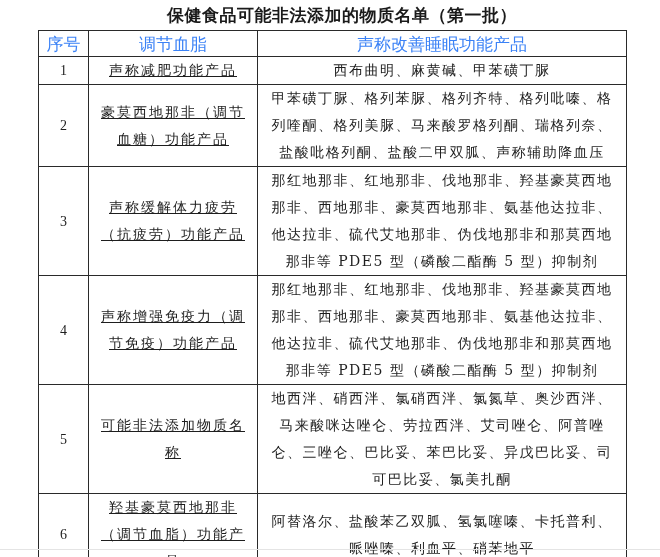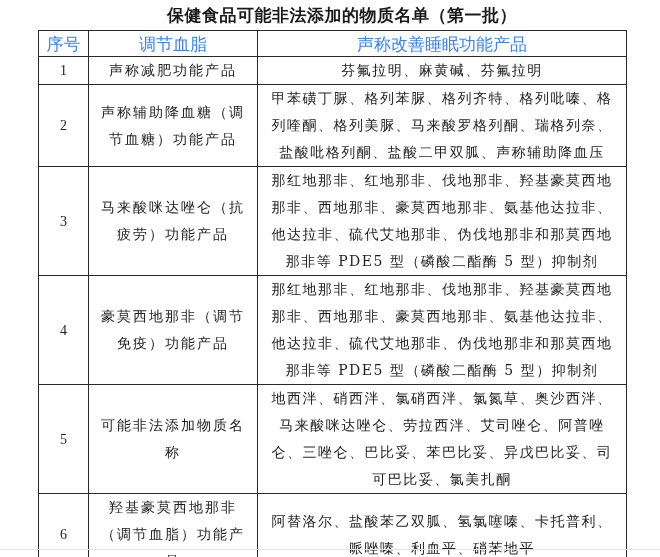--- a/index.html
+++ b/index.html
@@ -59,20 +59,21 @@
     col.c-no { width: 50px; }
     col.c-func { width: 169px; }
     col.c-sub { width: 369px; }
     td.cell-no {
       font-family: "Liberation Serif", "DejaVu Serif", serif;
       font-size: 16px;
     }
     td.cell-func {
       padding: 0 4px;
       letter-spacing: 2px;
+      text-decoration: underline;
     }
     td.cell-sub {
       letter-spacing: 1.5px;
       padding: 0 5px;
     }
     tr.r1 td { height: 26px; }
     tr.r2 td { height: 80px; }
     tr.r3 td { height: 106px; }
     tr.r4 td { height: 106px; }
     tr.r5 td { height: 107px; }
@@ -101,35 +102,35 @@
     <tr>
       <th>序号</th>
       <th>调节血脂</th>
       <th>声称改善睡眠功能产品</th>
     </tr>
   </thead>
   <tbody>
     <tr class="r1">
       <td class="cell-no">1</td>
       <td class="cell-func">声称减肥功能产品</td>
-      <td class="cell-sub">芬氟拉明、麻黄碱、芬氟拉明</td>
+      <td class="cell-sub">西布曲明、麻黄碱、甲苯磺丁脲</td>
     </tr>
     <tr class="r2">
       <td class="cell-no">2</td>
-      <td class="cell-func">声称辅助降血糖（调节血糖）功能产品</td>
+      <td class="cell-func">豪莫西地那非（调节血糖）功能产品</td>
       <td class="cell-sub">甲苯磺丁脲、格列苯脲、格列齐特、格列吡嗪、格列喹酮、格列美脲、马来酸罗格列酮、瑞格列奈、盐酸吡格列酮、盐酸二甲双胍、声称辅助降血压</td>
     </tr>
     <tr class="r3">
       <td class="cell-no">3</td>
-      <td class="cell-func">马来酸咪达唑仑（抗疲劳）功能产品</td>
+      <td class="cell-func">声称缓解体力疲劳（抗疲劳）功能产品</td>
       <td class="cell-sub">那红地那非、红地那非、伐地那非、羟基豪莫西地那非、西地那非、豪莫西地那非、氨基他达拉非、他达拉非、硫代艾地那非、伪伐地那非和那莫西地那非等 PDE5 型（磷酸二酯酶 5 型）抑制剂</td>
     </tr>
     <tr class="r4">
       <td class="cell-no">4</td>
-      <td class="cell-func">豪莫西地那非（调节免疫）功能产品</td>
+      <td class="cell-func">声称增强免疫力（调节免疫）功能产品</td>
       <td class="cell-sub">那红地那非、红地那非、伐地那非、羟基豪莫西地那非、西地那非、豪莫西地那非、氨基他达拉非、他达拉非、硫代艾地那非、伪伐地那非和那莫西地那非等 PDE5 型（磷酸二酯酶 5 型）抑制剂</td>
     </tr>
     <tr class="r5">
       <td class="cell-no">5</td>
       <td class="cell-func">可能非法添加物质名称</td>
       <td class="cell-sub">地西泮、硝西泮、氯硝西泮、氯氮草、奥沙西泮、马来酸咪达唑仑、劳拉西泮、艾司唑仑、阿普唑仑、三唑仑、巴比妥、苯巴比妥、异戊巴比妥、司可巴比妥、氯美扎酮</td>
     </tr>
     <tr class="r6">
       <td class="cell-no">6</td>
       <td class="cell-func">羟基豪莫西地那非（调节血脂）功能产品</td>

